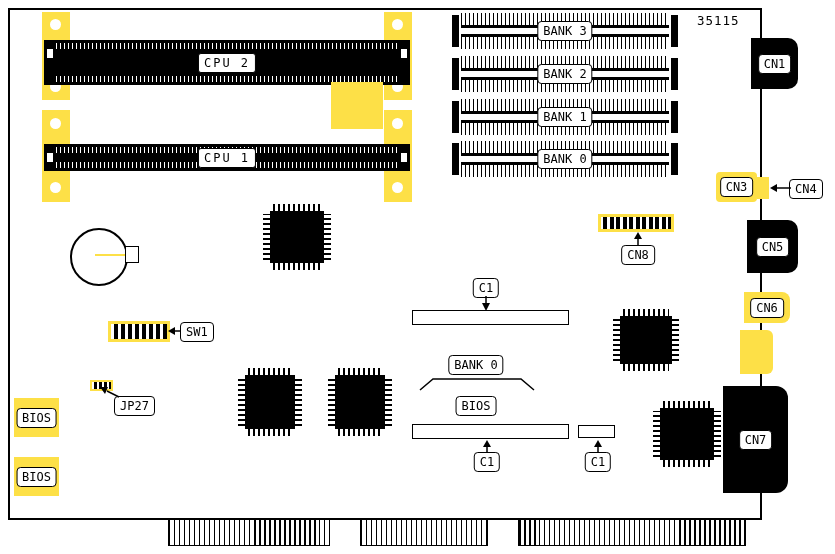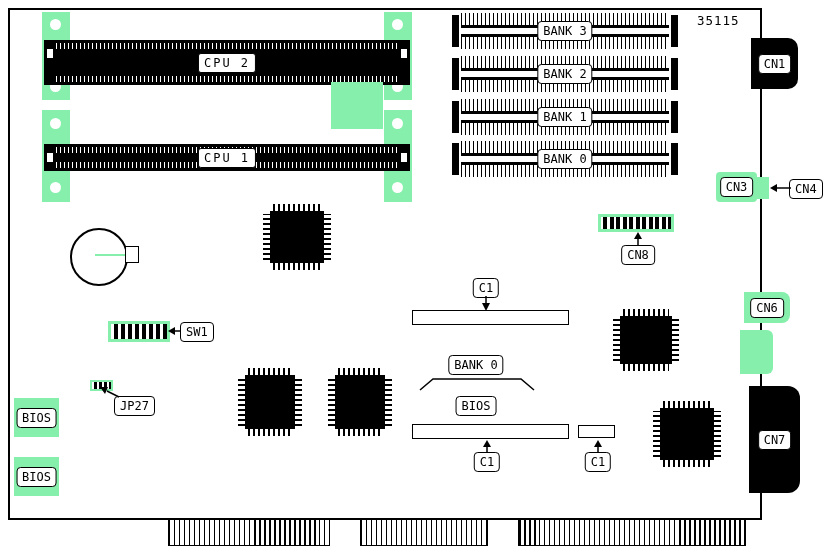--- a/index.html
+++ b/index.html
@@ -1,20 +1,20 @@
 <!DOCTYPE html>
 <html><head>
 <meta charset="utf-8">
 <style>
   * { box-sizing: border-box; margin: 0; padding: 0; }
   html,body { background:#fff; font-family:"DejaVu Sans Mono","Liberation Mono",monospace; }
   #screen { position:relative; width:835px; height:554px; background:#fff; overflow:hidden; }
   .abs { position:absolute; }
   .board { position:absolute; border:2px solid #000; background:#fff; }
-  .blk { position:absolute; background:#86efac; }
+  .blk { position:absolute; background:#fde047; }
   .hole { position:absolute; width:11px; height:11px; border-radius:50%; background:#fff; }
 
   .lbl { position:absolute; display:inline-flex; align-items:center; justify-content:center;
          background:#fff; border:1px solid #000; border-radius:4px; color:#000;
          font-size:12px; line-height:1; white-space:nowrap; padding:3px 5px; z-index:5; }
   .center-lbl { left:50%; top:50%; transform:translate(-50%,-50%); }
   .anchor-cx { transform:translateX(-50%); }
   .cpu-label { letter-spacing:2px; border-radius:3px; }
 
   .cpu-slot { position:absolute; background:#000; }
@@ -194,25 +194,28 @@
   </div>
 
   <div class="conn-right" style="left:751px; top:38px; width:47px; height:51px;">
     <span class="lbl center-lbl">CN1</span>
   </div>
   <div class="blk" style="left:716px; top:172px; width:41px; height:30px; border-radius:4px;">
     <span class="lbl center-lbl">CN3</span>
   </div>
   <div class="blk" style="left:757px; top:177px; width:12px; height:22px;"></div>
   <span class="lbl" style="left:789px; top:179px;">CN4</span>
+  <div class="conn-right" style="left:747px; top:220px; width:51px; height:53px;">
+    <span class="lbl center-lbl">CN5</span>
+  </div>
   <div class="blk" style="left:744px; top:292px; width:46px; height:31px; border-radius:0 8px 8px 0;">
     <span class="lbl center-lbl">CN6</span>
   </div>
   <div class="blk" style="left:740px; top:330px; width:33px; height:44px; border-radius:0 6px 6px 0;"></div>
-  <div class="conn-right" style="left:749px; top:386px; width:51px; height:107px; border-radius:0 12px 12px 0;">
+  <div class="conn-right" style="left:723px; top:386px; width:65px; height:107px; border-radius:0 12px 12px 0;">
     <span class="lbl center-lbl">CN7</span>
   </div>
 
   <div class="edge-fingers" style="left:168px; top:519px; width:162px;"></div>
   <div class="edge-fingers" style="left:360px; top:519px; width:128px;"></div>
   <div class="edge-fingers" style="left:518px; top:519px; width:228px;"></div>
 
   <svg width="835" height="554" viewBox="0 0 835 554" style="position:absolute; left:0; top:0; pointer-events:none; z-index:6;">
     <g stroke="#000" stroke-width="1.5" fill="#000">
       <line x1="486" y1="296" x2="486" y2="303"></line>

